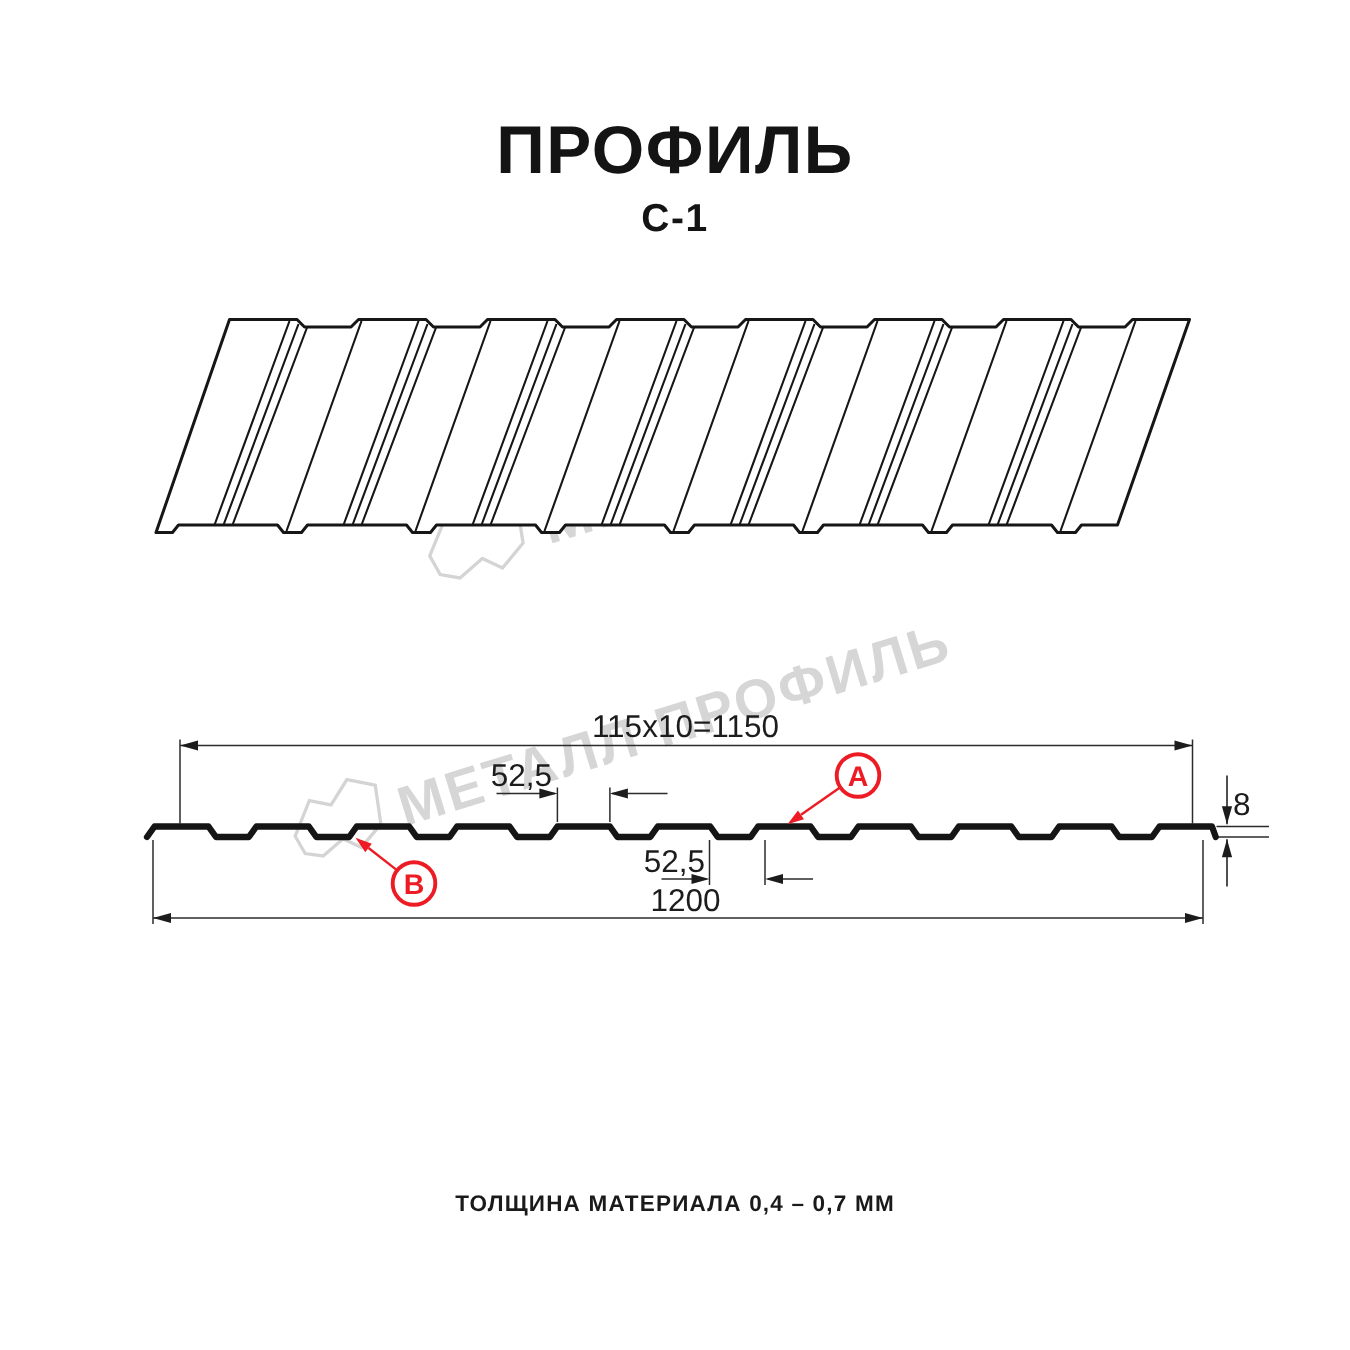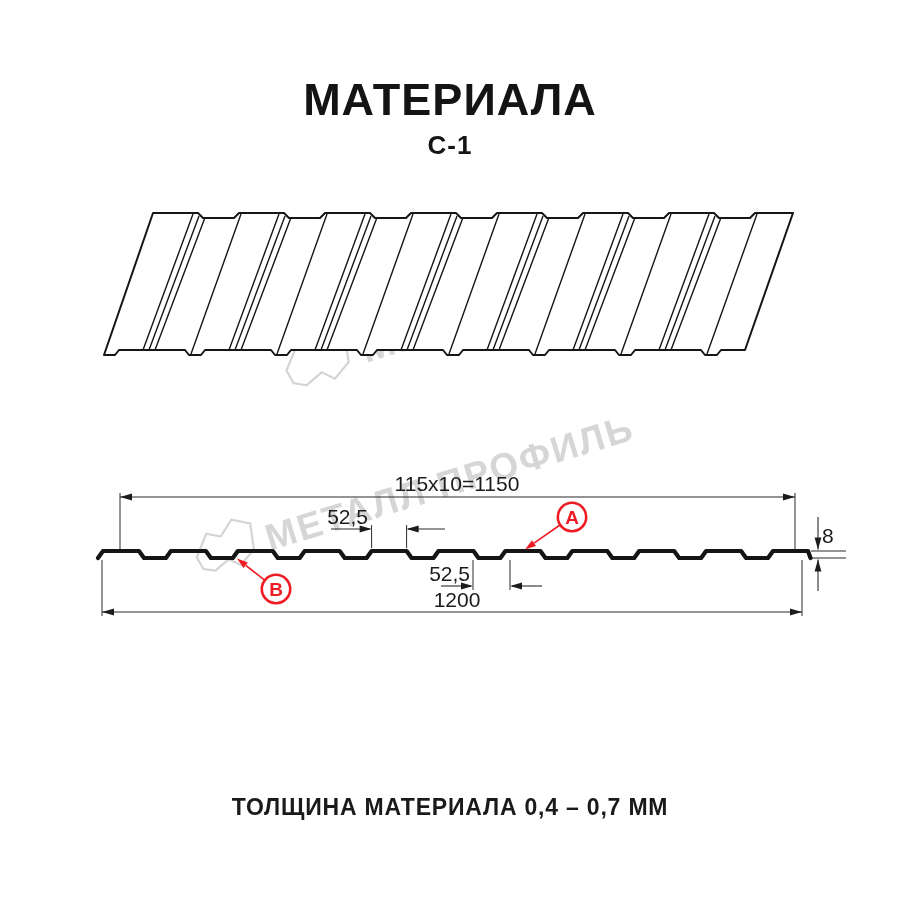--- a/index.html
+++ b/index.html
@@ -10,38 +10,38 @@
   .title{
     position:absolute;left:0;top:74px;width:900px;text-align:center;
     font-size:45px;font-weight:800;letter-spacing:1px;color:#141414;
   }
   .subtitle{
     position:absolute;left:0;top:130px;width:900px;text-align:center;
     font-size:26px;font-weight:700;letter-spacing:1px;color:#141414;
   }
   .footer-note{
     position:absolute;left:0;top:794px;width:900px;text-align:center;
-    font-size:23px;font-weight:600;letter-spacing:0.8px;color:#1a1a1a;
+    font-size:15px;font-weight:600;letter-spacing:0.8px;color:#1a1a1a;
   }
   svg{position:absolute;left:0;top:0;}
   .dimline{stroke:#2b2b2b;stroke-width:1.1;fill:none;}
   .thinline{stroke:#2b2b2b;stroke-width:1;fill:none;}
   .dimtext{font-family:"Liberation Sans",sans-serif;font-size:21px;fill:#1c1c1c;}
   .outline3d{stroke:#161616;stroke-width:2;fill:#ffffff;stroke-linejoin:round;}
   .inner3d{stroke:#161616;stroke-width:1.4;fill:none;}
   .profile{stroke:#151515;stroke-width:4.2;fill:none;stroke-linejoin:round;stroke-linecap:round;}
   .wm-text{font-family:"Liberation Sans",sans-serif;font-weight:700;letter-spacing:2px;}
   .marker-circle{fill:#ffffff;stroke-width:2.6;}
   .marker-letter{font-family:"Liberation Sans",sans-serif;font-size:19px;font-weight:600;text-anchor:middle;}
   .marker-line{stroke-width:1.6;}
 </style>
 </head>
 <body>
 
-<div class="title">МАТЕРИАЛА</div>
+<div class="title">ПРОФИЛЬ</div>
 <div class="subtitle">С-1</div>
 
 <svg width="900" height="900" viewBox="0 0 900 900">
 
   <g opacity="1">
     <g transform="translate(290,382) rotate(-17)">
       <polygon points="0,-12 18,-34 32,-26 48,-40 66,-30 62,-2 44,10 33,0 15,8 3,2" fill="none" stroke="#d4d4d4" stroke-width="2.2"></polygon>
       <text class="wm-text" x="78" y="4" font-size="40" fill="#d6d6d6">МЕТАЛЛ ПРОФИЛЬ</text>
     </g>
   </g>

